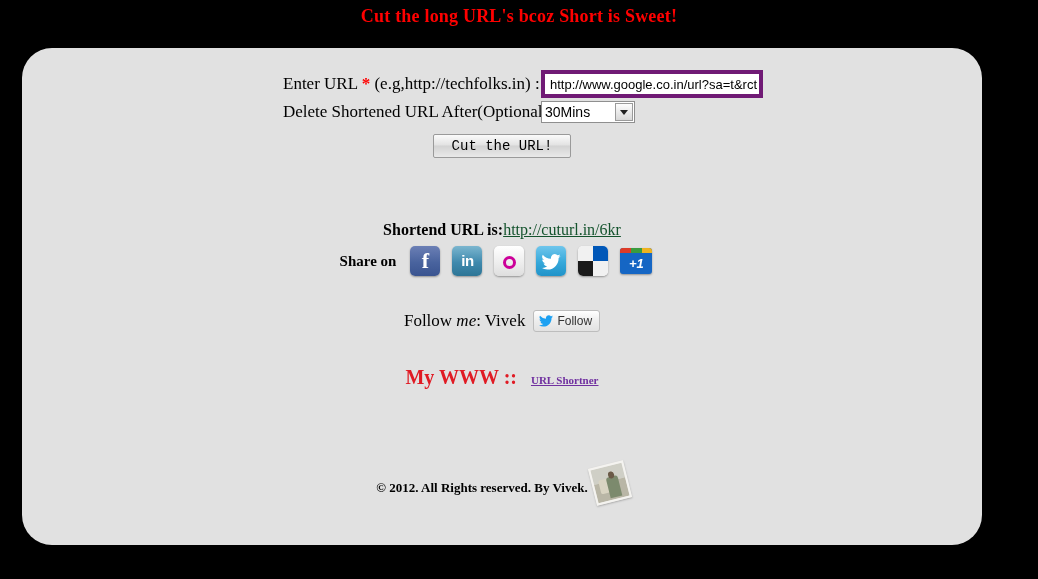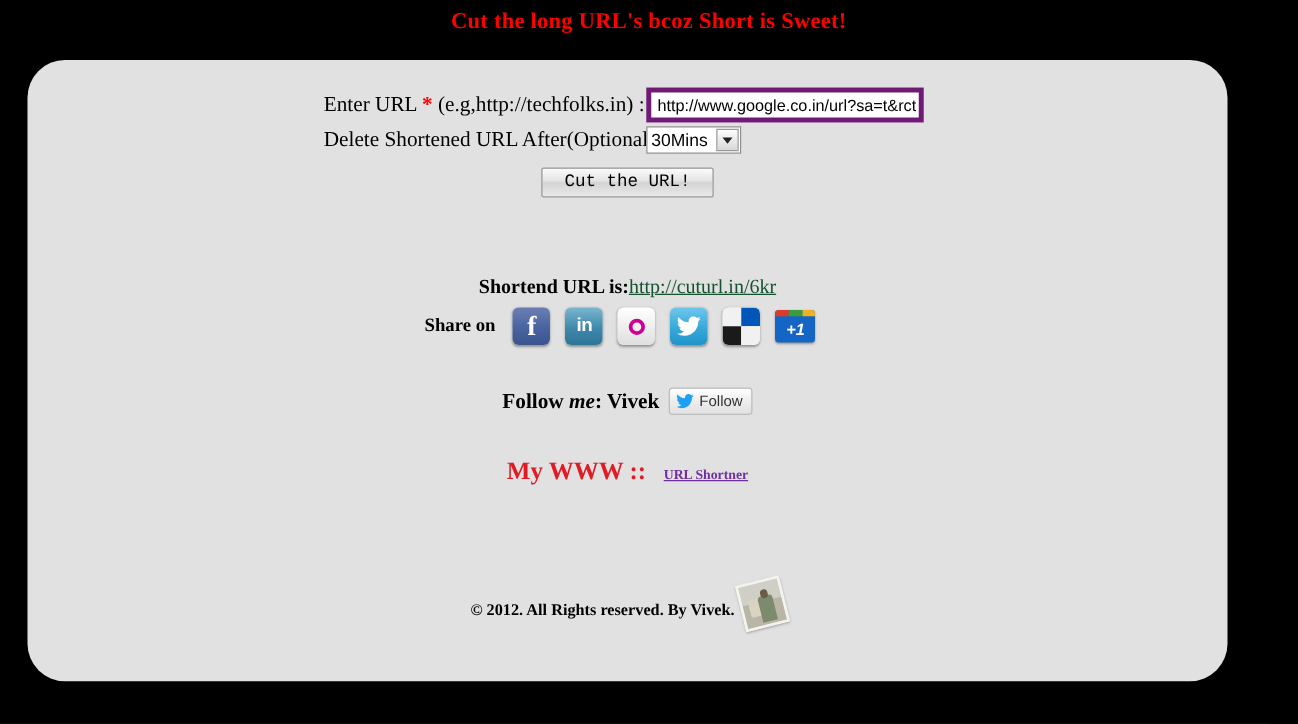--- a/index.html
+++ b/index.html
@@ -53,20 +53,21 @@
     align-items: center;
     justify-content: flex-start;
     padding-left: 237px;
     height: 28px;
   }
   .form-label {
     font-family: "Liberation Serif", serif;
     font-size: 17px;
     color: #000;
     white-space: nowrap;
+    margin-left: 24px;
   }
   .req-star {
     color: #ff0000;
     font-weight: bold;
   }
   .label-cell {
     width: 258px;
     text-align: left;
   }
   .url-input {
@@ -75,21 +76,21 @@
     font-family: "Liberation Sans", sans-serif;
     font-size: 13px;
     padding: 1px 2px;
     border: 4px solid #701a75;
     background: #ffffff;
     color: #000;
     box-sizing: content-box;
     text-align: right;
   }
   .ttl-select {
-    width: 76px;
+    width: 94px;
     height: 22px;
     font-family: "Liberation Sans", sans-serif;
     font-size: 14px;
     border: 1px solid #8f8f8f;
     background: #ffffff;
     color: #000;
     padding-left: 3px;
     box-sizing: border-box;
     appearance: none;
     -webkit-appearance: none;
@@ -275,21 +276,21 @@
     top: 262px;
     left: 0;
     width: 960px;
     display: flex;
     align-items: center;
     justify-content: center;
   }
   .follow-text {
     font-family: "Liberation Serif", serif;
     font-size: 17px;
-    font-weight: bold;
+    font-weight: normal;
     color: #000;
     margin-right: 8px;
   }
   .follow-text em { font-style: italic; }
   .follow-btn {
     display: inline-flex;
     align-items: center;
     gap: 4px;
     height: 20px;
     padding: 0 7px 0 5px;

